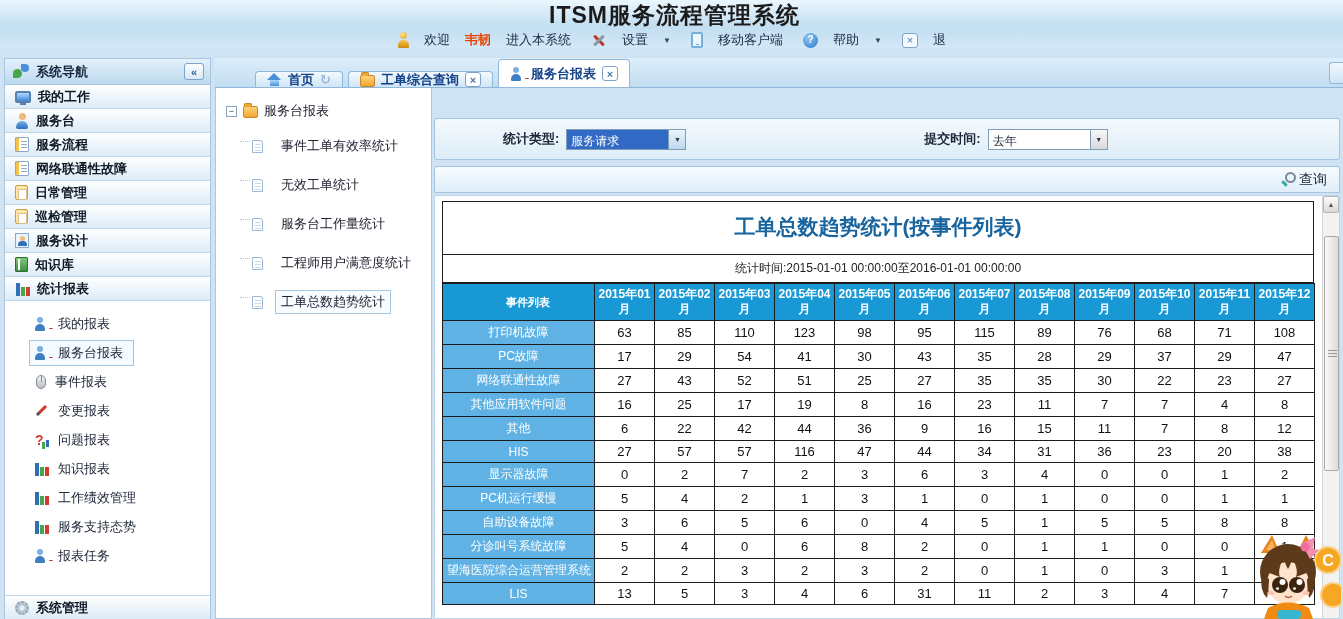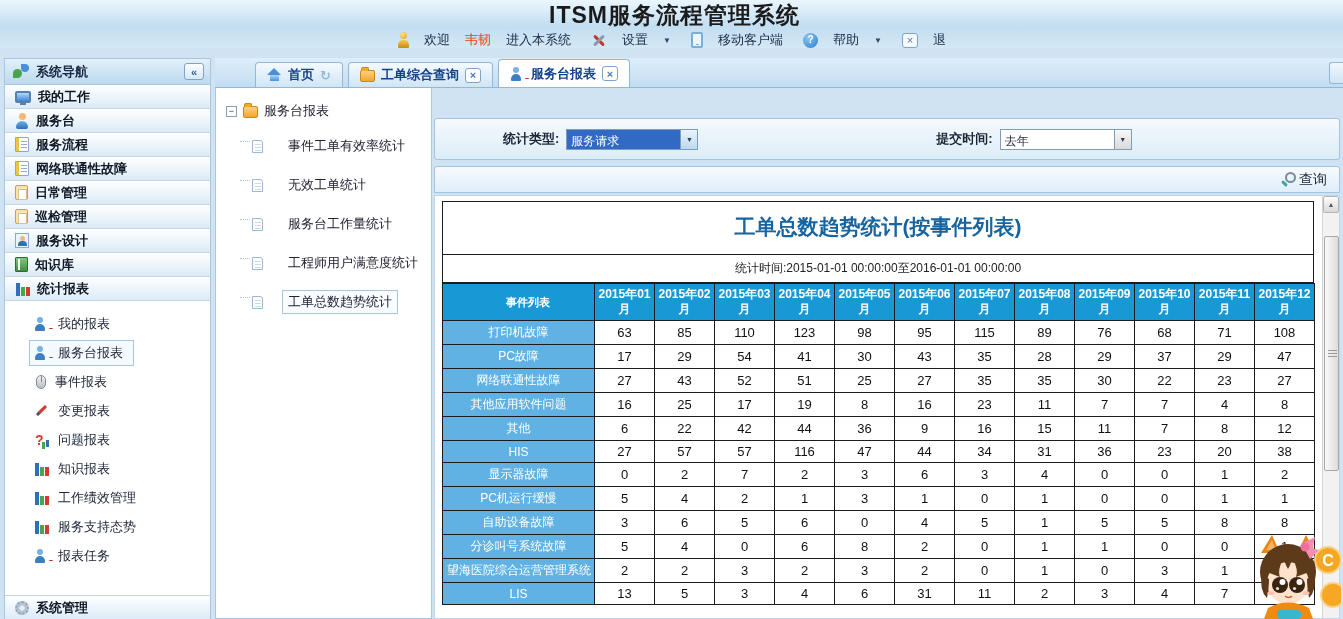--- a/index.html
+++ b/index.html
@@ -5,21 +5,21 @@
   * { box-sizing: border-box; margin: 0; padding: 0; }
   html,body { width:1343px; height:619px; overflow:hidden; }
   body { font-family:"Liberation Sans","DejaVu Sans",sans-serif; background:#cfe3f2; position:relative; }
 
   
   #topbar { height:48px; background:linear-gradient(180deg,#eaf6fd 0%,#c2def1 55%,#d3e8f6 100%);
             display:flex; align-items:center; justify-content:space-between; padding:0 12px;flex-direction:column; }
   #app-title { font-size:23px; font-weight:bold; color:#1b1b1b; letter-spacing:1px; margin-left:6px; }
   #topbar-right { display:flex; align-items:center; gap:20px; font-size:13px; color:#1d2b45; }
   .menu-item { display:flex; align-items:center; gap:15px; cursor:pointer; white-space:nowrap; }
-  .uname { color:#e84300; font-weight:normal; }
+  .uname { color:#e84300; font-weight:bold; }
   .dd-arrow { font-size:8px; color:#33465e; }
 
   
   .ic { display:inline-block; position:relative; flex:none; }
 
   .welcome-person-icon { width:12px; height:16px; }
   .welcome-person-icon::before { content:""; position:absolute; top:0; left:3px; width:7px; height:7px; border-radius:50%; background:radial-gradient(circle at 35% 30%,#ffe08a,#e2a321); }
   .welcome-person-icon::after { content:""; position:absolute; bottom:0; left:1px; width:11px; height:8px; border-radius:5px 5px 1px 1px; background:linear-gradient(#f7c64e,#c88a14); }
 
   .tools-icon { width:16px; height:16px; }
@@ -114,49 +114,49 @@
   .sub-item { height:29px; display:flex; align-items:center; padding-left:24px; font-size:13px; color:#20293a; cursor:pointer; }
   .sub-item .inner { display:flex; align-items:center; gap:9px; padding:3px 10px 3px 4px; border:1px solid transparent; }
   .sub-item.selected .inner { border:1px solid #a6c6e2; background:#f4faff; }
   #nav-bottom { height:23px; border-top:1px solid #c2d8ea; }
 
   
   #right { flex:1; display:flex; flex-direction:column; margin-left:4px; min-width:0; }
 
   #tabbar { height:30px; position:relative; background:linear-gradient(180deg,#ddeefb,#c2ddf1);
             border-bottom:1px solid #8fb8da; display:flex; align-items:flex-end; padding-left:40px; gap:5px; }
-  .tab { height:25px; display:flex; align-items:center; gap:6px; padding:0 11px; border:1px solid #8fb8da; border-bottom:none;
+  .tab { height:16px; display:flex; align-items:center; gap:6px; padding:0 11px; border:1px solid #8fb8da; border-bottom:none;
          border-radius:4px 4px 0 0; background:linear-gradient(180deg,#f4fafe,#d0e5f5); font-size:13px; color:#15428b; font-weight:bold; cursor:pointer; }
   .tab.active { background:#fff; height:28px; }
   .tab .close-btn { width:16px; height:15px; border:1px solid #7fa3c9; border-radius:3px; background:#fff;
                     display:flex; align-items:center; justify-content:center; font-size:11px; color:#4a7bb0; }
   .tab .refresh-glyph { color:#5b87c5; font-size:13px; font-weight:bold; opacity:.55; }
   #tab-overflow-btn { position:absolute; right:0; top:4px; width:14px; height:22px; border:1px solid #8fb8da; border-right:none;
                       border-radius:3px 0 0 3px; background:linear-gradient(#f0f7fd,#cfe4f4); }
 
   #content { flex:1; display:flex; min-height:0; }
 
   
   #tree-panel { width:217px; background:#fff; border:1px solid #a9c7e2; border-top:none; padding:14px 0 0 10px; font-size:13px; color:#223; }
   #tree-root { display:flex; align-items:center; gap:6px; cursor:pointer; }
   #tree-children { margin-top:14px; }
-  .tree-item { display:flex; align-items:center; gap:19px; margin:0 0 15px 26px; cursor:pointer; position:relative; }
+  .tree-item { display:flex; align-items:center; gap:12px; margin:0 0 15px 26px; cursor:pointer; position:relative; }
   .tree-item::before { content:""; position:absolute; left:-12px; top:7px; width:10px; border-top:1px dotted #b5c5d5; }
   .tree-item .tlabel { padding:2px 5px; border:1px solid transparent; }
   .tree-item.selected .tlabel { border:1px solid #a6c6e2; background:#f8fcff; }
 
   
   #main-panel { flex:1; display:flex; flex-direction:column; padding-top:30px; margin-left:2px; min-width:0; }
 
   #filter-panel { height:42px; margin-right:3px; border:1px solid #a3c4e2; border-radius:3px;
                   background:linear-gradient(180deg,#f5fafd,#dcecf7); display:flex; align-items:center; }
   .filter-group { display:flex; align-items:center; gap:7px; font-size:13px; font-weight:bold; color:#1d2536; }
   #filter-type { margin-left:68px; }
   #filter-time { margin-left:238px; }
-  .select { display:flex; border:1px solid #7f9db9; background:#fff; height:21px; width:132px; cursor:pointer; }
+  .select { display:flex; border:1px solid #7f9db9; background:#fff; height:21px; width:120px; cursor:pointer; }
   .select .value { flex:1; font-size:12px; font-weight:normal; padding:3px 4px 0; white-space:nowrap; overflow:hidden; }
   .select.highlight .value { background:#316ac5; color:#fff; }
   .select .btn { width:17px; border-left:1px solid #7f9db9; display:flex; align-items:center; justify-content:center; font-size:7px; color:#2c3e50; }
   .select .btn.blue { background:linear-gradient(#e9f4fc,#bcd9ee); }
   .select .btn.gray { background:linear-gradient(#f8f8f8,#d9d9d9); }
 
   #query-bar { height:27px; margin:6px 3px 0 0; border:1px solid #a3c4e2; border-radius:3px 3px 0 0;
                background:linear-gradient(180deg,#f8fbfe,#dfeefa); display:flex; align-items:center; justify-content:flex-end;
                padding-right:12px; }
   #query-btn { display:flex; align-items:center; gap:4px; font-size:14px; color:#1b2433; cursor:pointer; }

